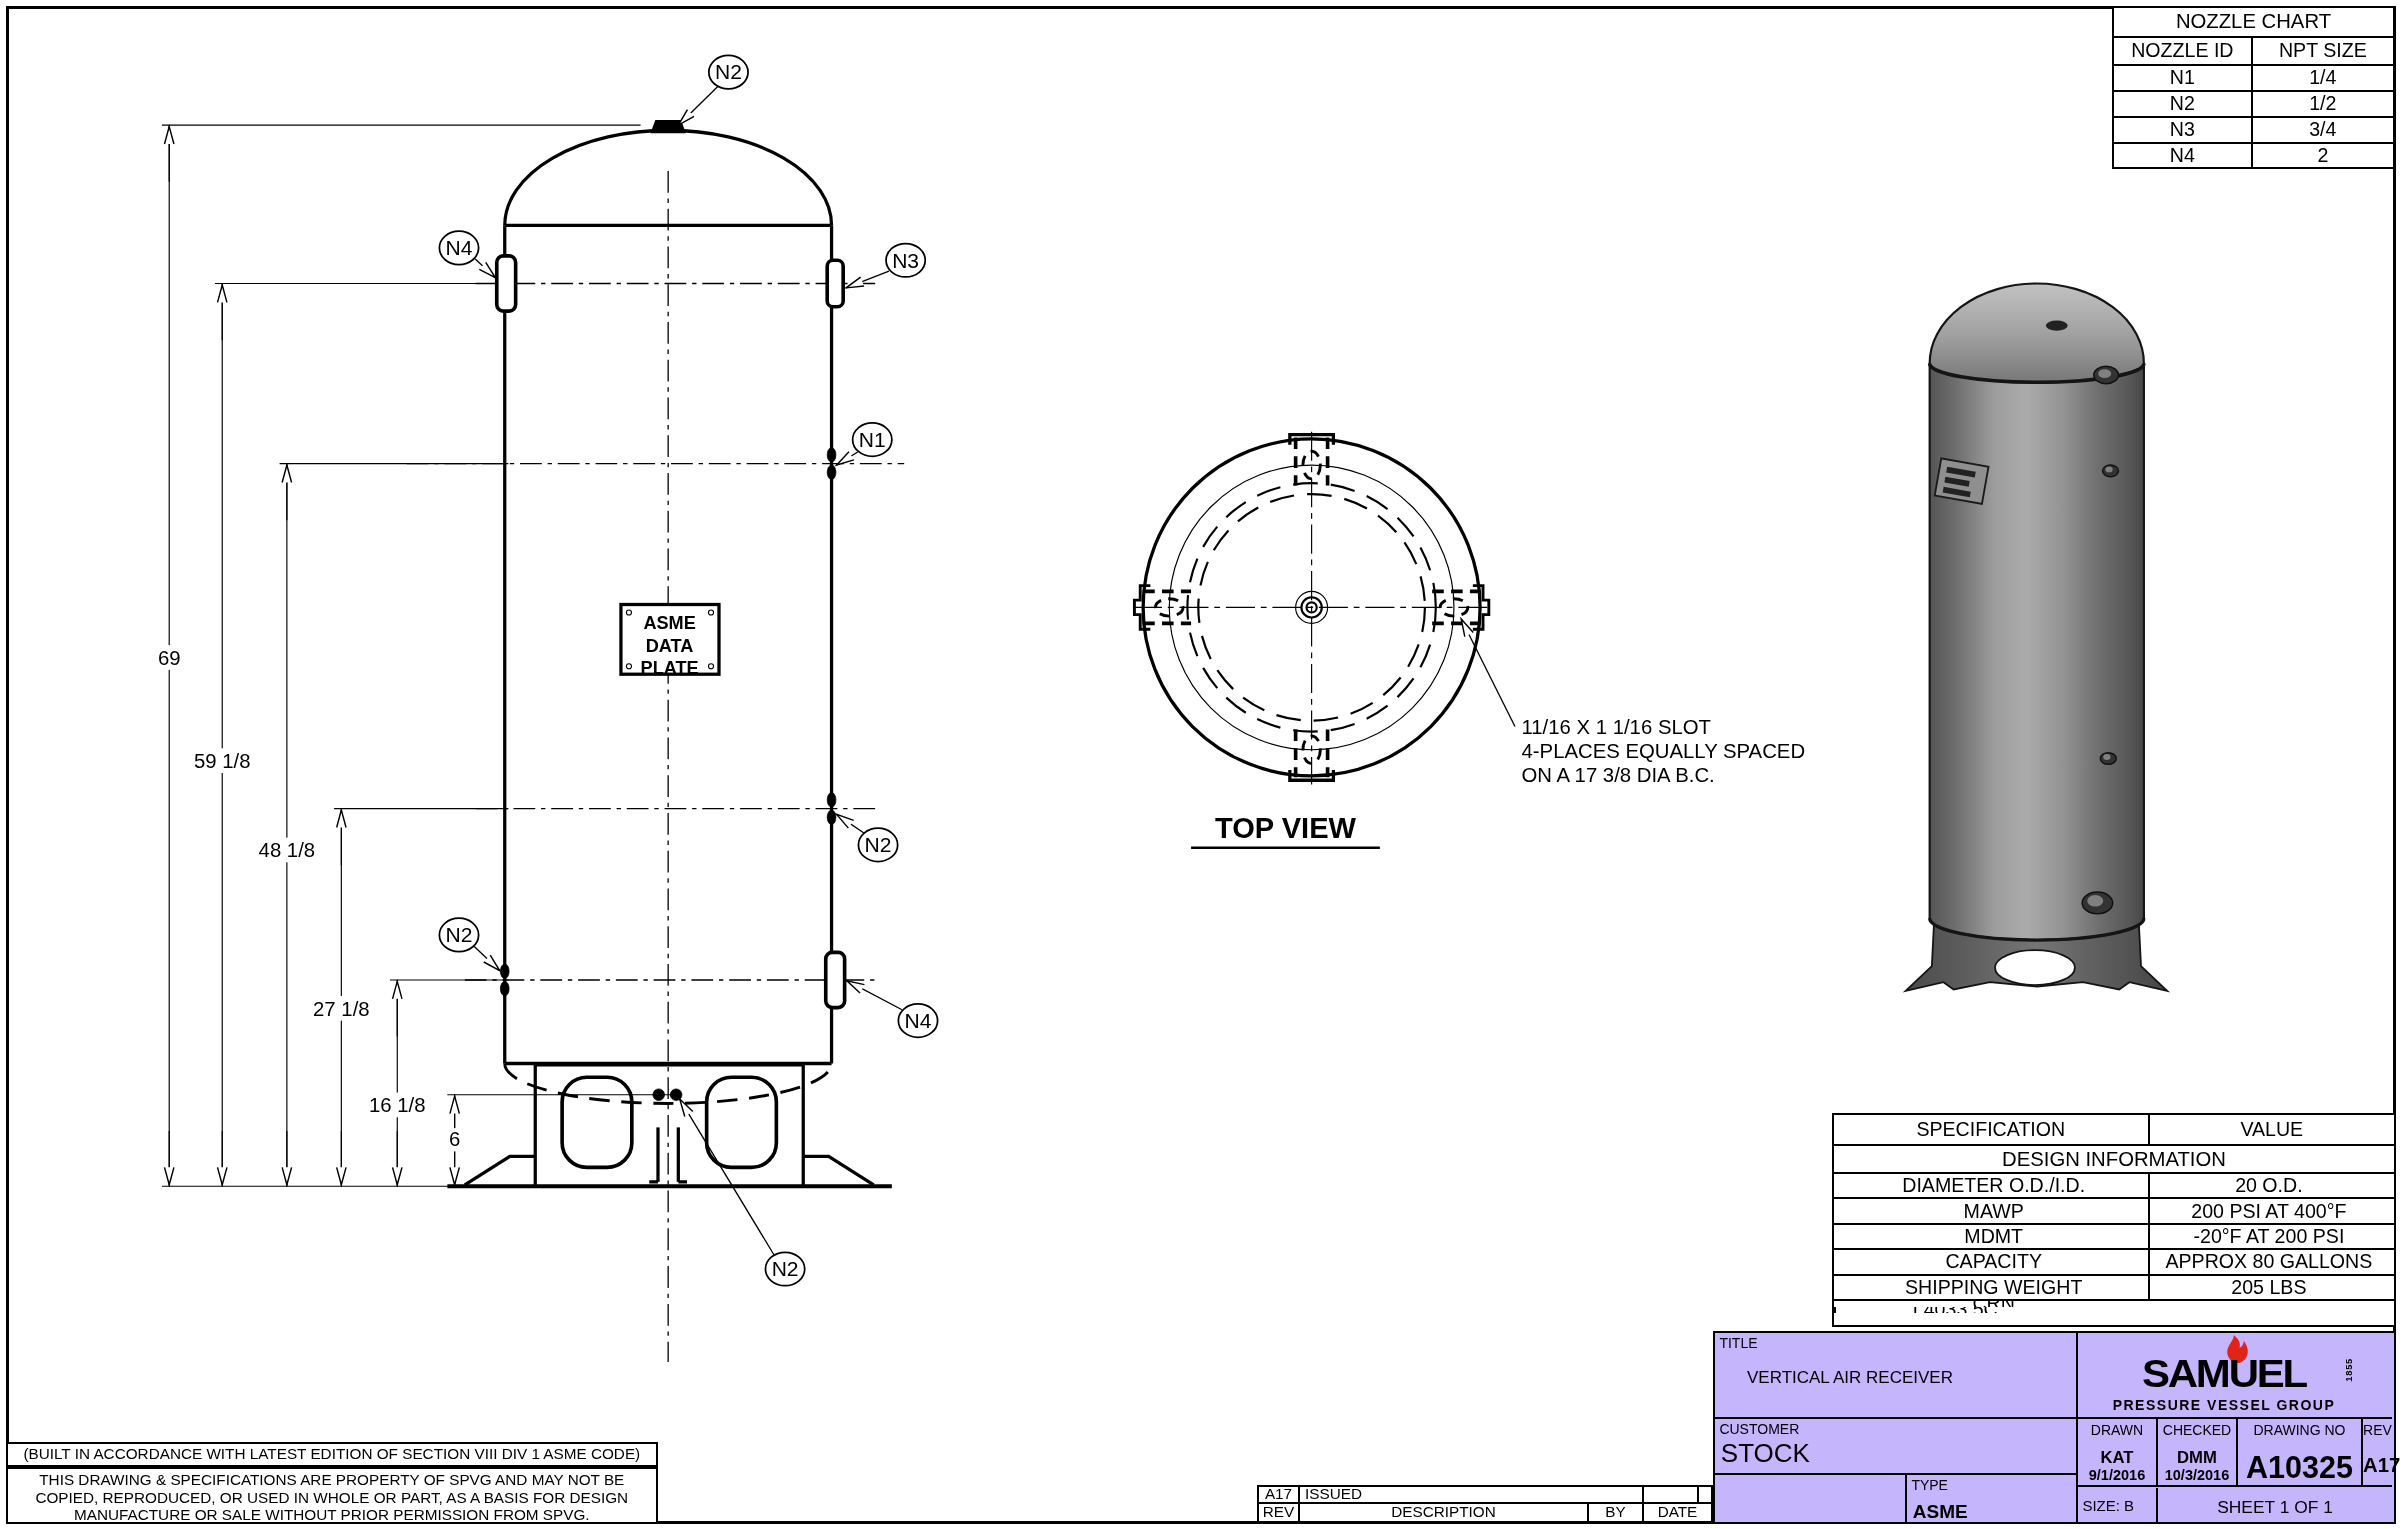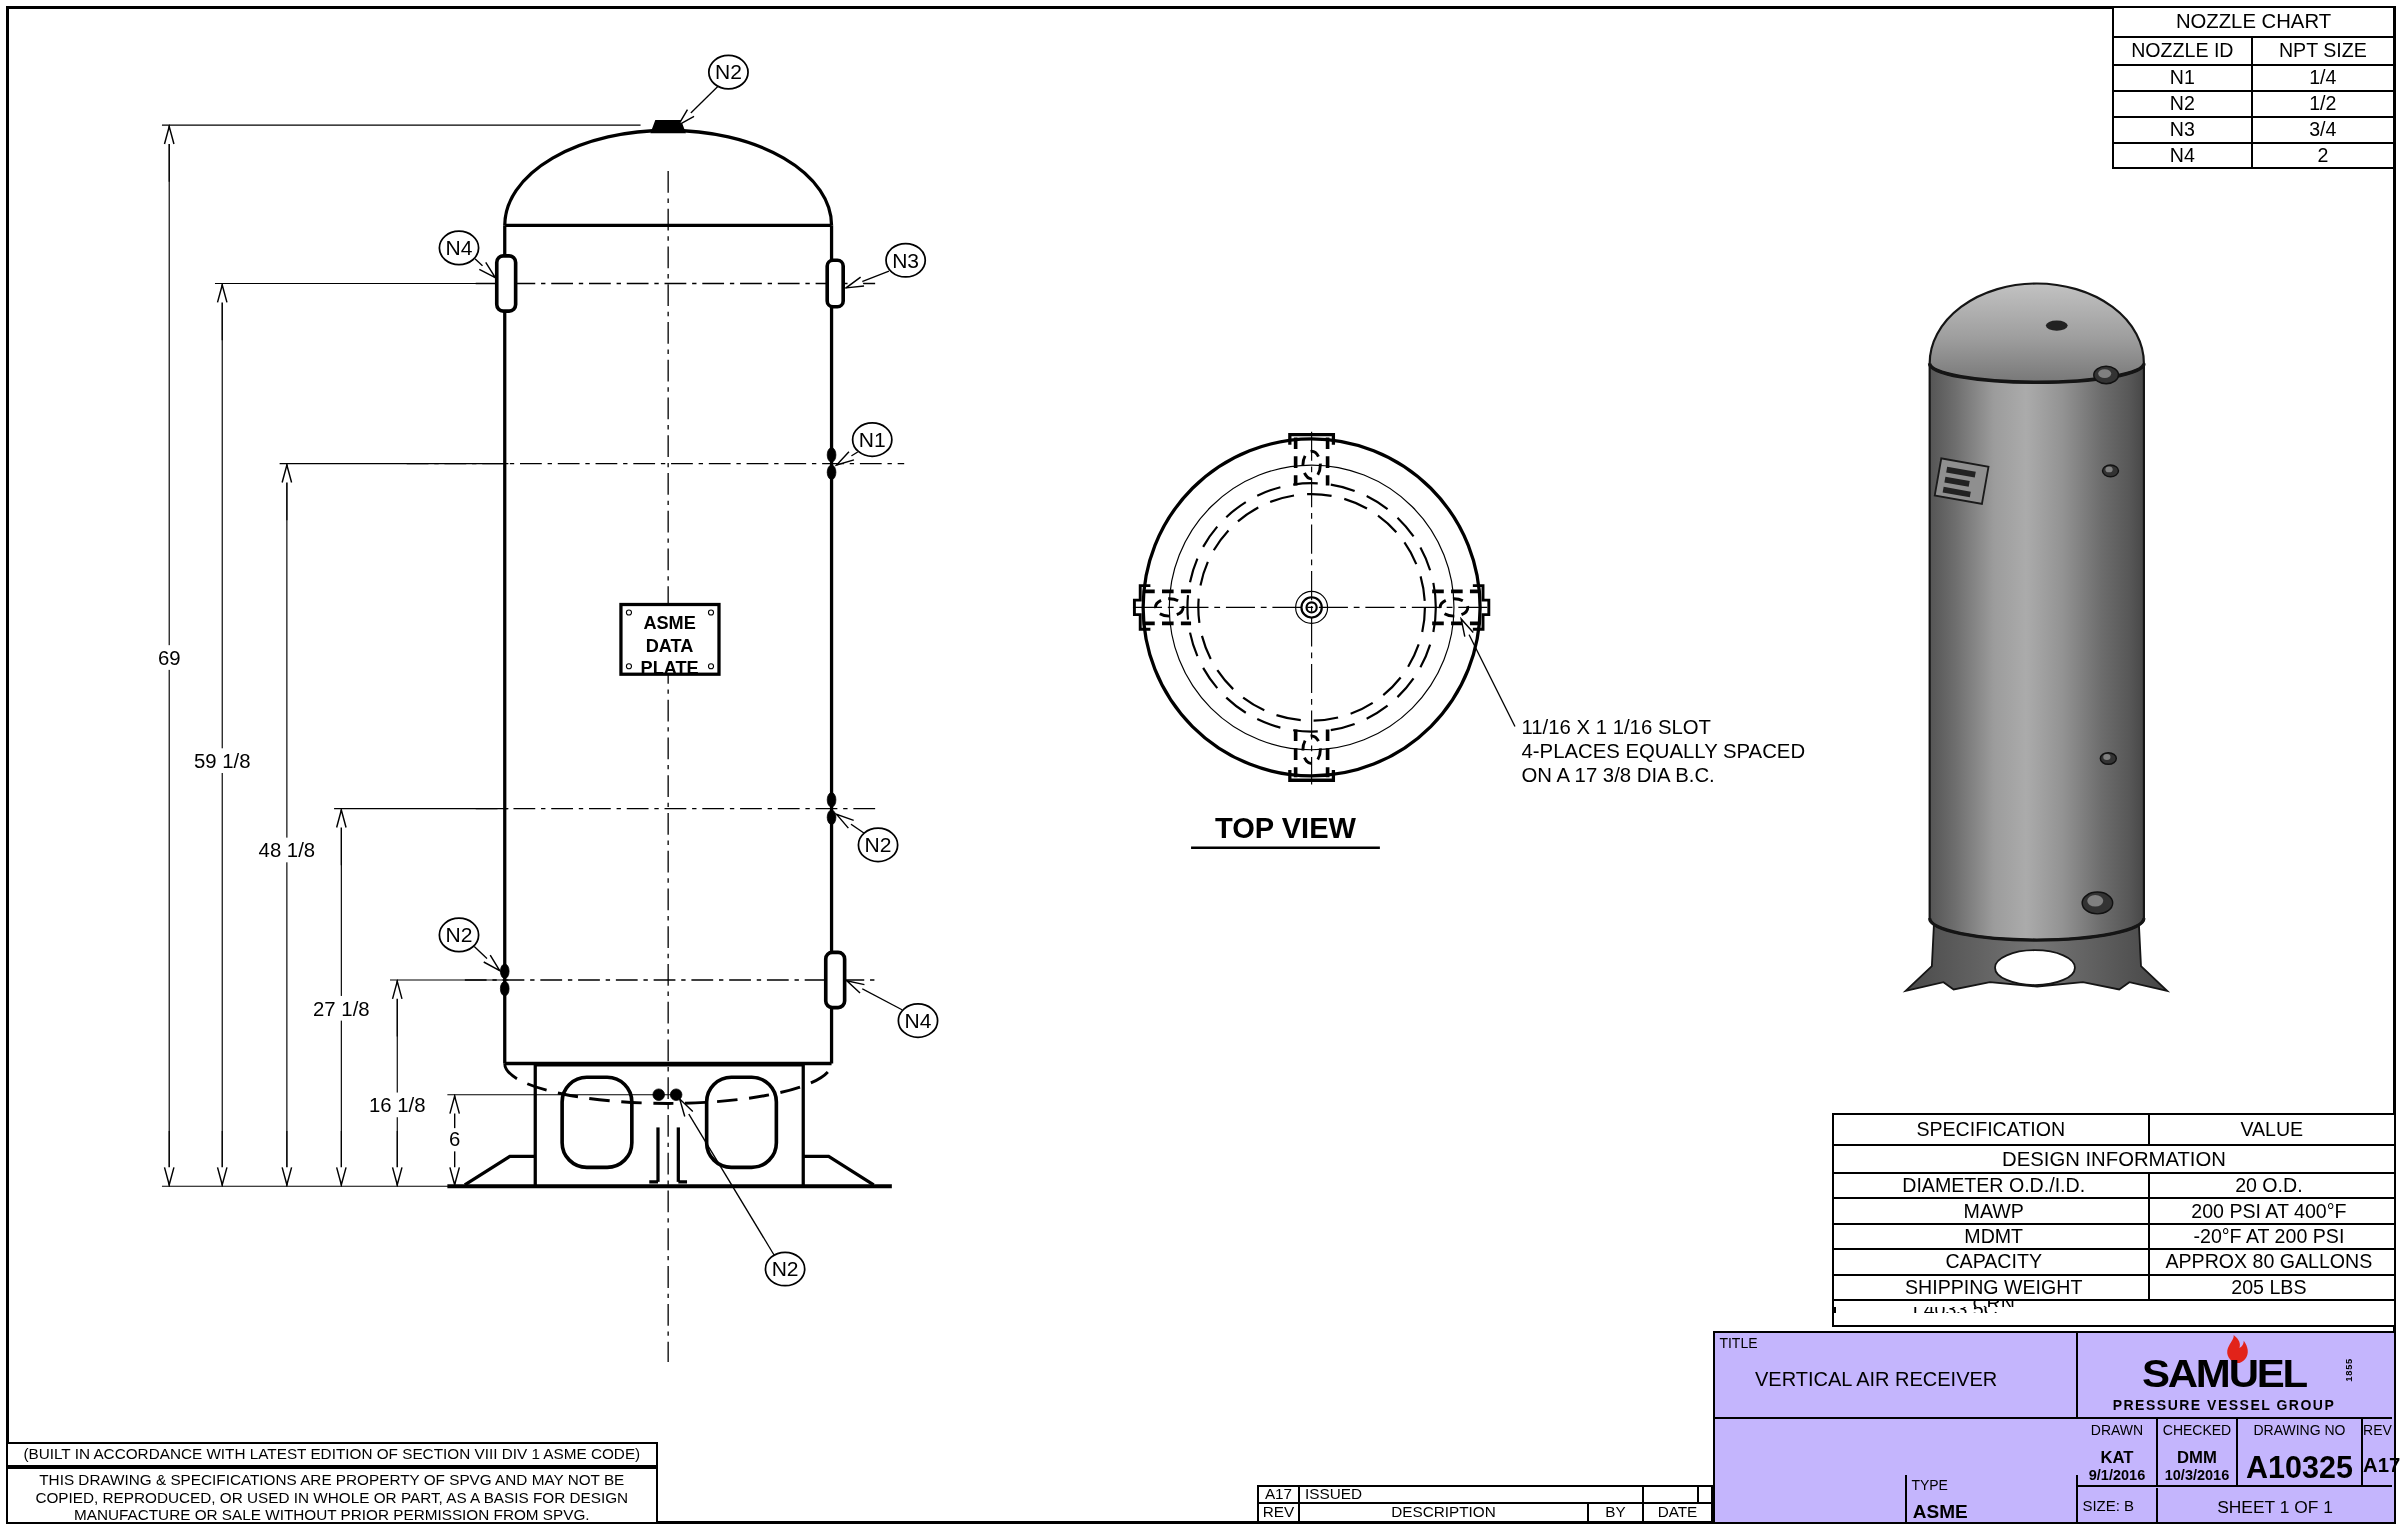--- a/index.html
+++ b/index.html
@@ -361,34 +361,38 @@
     <div class="row" style="height:14px;flex-direction:column;">
       <div class="cell di di-spec" style="width:56%;">CRN</div>
       <div class="cell di di-val" style="width:44%;">L4033.5C</div>
     </div>
   </div>
 
   <div class="abs" id="titleblock">
 
     <div class="tb-cell" style="left:0;top:0;width:363px;height:86px;border-right:2.2px solid #000;border-bottom:2.2px solid #000;">
       <div class="tb-label">TITLE</div>
-      <div style="position:absolute;left:40px;top:35px;font-size:20px;">VERTICAL AIR RECEIVER</div>
+      <div style="position:absolute;left:32px;top:35px;font-size:17px;">VERTICAL AIR RECEIVER</div>
     </div>
 
     <div class="tb-cell" style="left:363px;top:0;width:314px;height:86px;border-bottom:2.2px solid #000;">
       <div id="logo">
         <svg style="position:absolute;left:142px;top:1.5px;" width="33" height="29" viewBox="0 0 36 40">
           <path d="M16,38 C6,34 2,24 8,14 C11,9 15,4 14,0 C22,6 24,12 22,18 C26,16 28,12 28,8 C34,16 36,26 30,33 C26,38 20,40 16,38 Z" fill="#e2231a"></path>
         </svg>
         <div class="brand">SAMUEL</div>
         <div class="est">1855</div>
         <div class="tagline">PRESSURE VESSEL GROUP</div>
       </div>
     </div>
 
+    <div class="tb-cell" style="left:0;top:86px;width:363px;height:56px;border-right:2.2px solid #000;border-bottom:2.2px solid #000;">
+      <div class="tb-label">CUSTOMER</div>
+      <div style="position:absolute;left:5.8px;top:19px;font-size:26px;">STOCK</div>
+    </div>
 
     <div class="tb-cell" style="left:0;top:142px;width:192px;height:48px;border-right:2.2px solid #000;"></div>
 
     <div class="tb-cell" style="left:192px;top:142px;width:171px;height:48px;border-right:2.2px solid #000;">
       <div class="tb-label">TYPE</div>
       <div style="position:absolute;left:5.8px;top:26px;font-size:19px;font-weight:bold;">ASME</div>
     </div>
 
     <div class="tb-cell" style="left:363px;top:86px;width:80px;height:68px;border-right:2.2px solid #000;border-bottom:2.2px solid #000;text-align:center;">
       <div class="tb-label-c">DRAWN</div>

